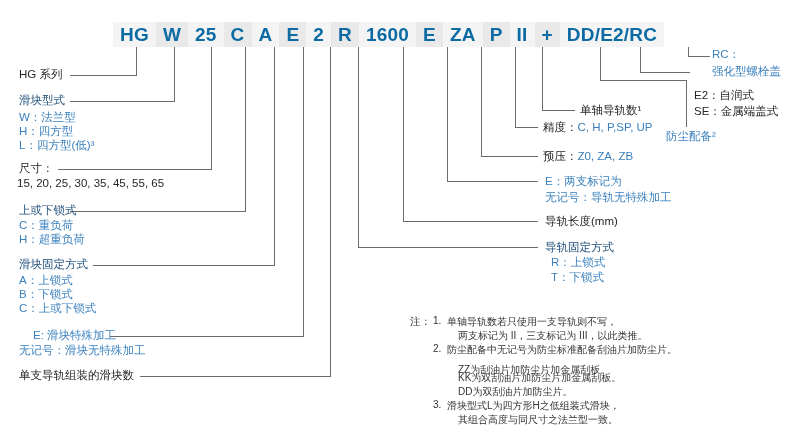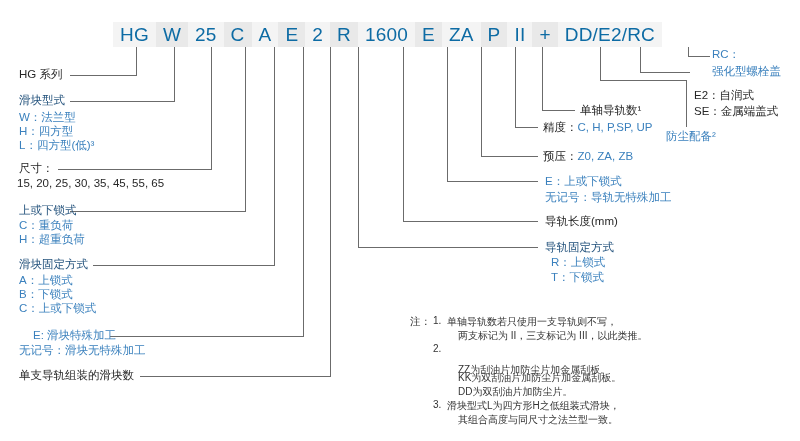--- a/index.html
+++ b/index.html
@@ -1,21 +1,21 @@
 <!DOCTYPE html>
 <html><head>
 <meta charset="utf-8">
 <style>
   html,body{margin:0;padding:0;background:#ffffff;}
   #page{position:relative;width:800px;height:441px;background:#fff;
         font-family:"Liberation Sans","DejaVu Sans",sans-serif;overflow:hidden;}
   #lines{position:absolute;left:0;top:0;width:800px;height:441px;pointer-events:none;}
 
   
-  #code-row{position:absolute;left:113px;top:22px;height:25px;display:flex;align-items:center;}
+  #code-row{position:absolute;left:113px;top:22px;height:25px;display:flex;align-items:center;font-weight:bold;}
   .tok{display:flex;align-items:center;justify-content:center;height:25px;
        font-size:19px;color:#0d6ba4;letter-spacing:.2px;padding:0 7px;white-space:nowrap;}
   .tok.alt{background:#e9e9e9;}
   .tok.plain{background:#f4f4f4;}
 
   
   .lbl{position:absolute;font-size:11.5px;line-height:13px;white-space:nowrap;}
   .dark{color:#272727;}
   .blue{color:#3a80bd;}
   .navy{color:#23527c;}
@@ -97,21 +97,21 @@
 
   <div class="lbl dark" style="left:580px;top:104px">单轴导轨数¹</div>
 
   <div class="lbl" style="left:543px;top:121px">
     <span class="dark">精度：</span><span class="blue">C, H, P,SP, UP</span>
   </div>
   <div class="lbl" style="left:543px;top:150px">
     <span class="dark">预压：</span><span class="blue">Z0, ZA, ZB</span>
   </div>
 
-  <div class="lbl blue" style="left:545px;top:175px">E：上或下锁式</div>
+  <div class="lbl blue" style="left:545px;top:175px">E：两支标记为</div>
   <div class="lbl blue" style="left:545px;top:191px">无记号：导轨无特殊加工</div>
 
   <div class="lbl dark" style="left:545px;top:215px">导轨长度(mm)</div>
 
   <div class="lbl navy" style="left:545px;top:241px">导轨固定方式</div>
   <div class="lbl blue" style="left:551px;top:256px">R：上锁式</div>
   <div class="lbl blue" style="left:551px;top:271px">T：下锁式</div>
 
   <div class="lbl blue" style="left:666px;top:130px">防尘配备²</div>
   <div class="lbl dark" style="left:694px;top:89px">E2：自润式</div>
@@ -120,20 +120,21 @@
   <div class="lbl blue" style="left:712px;top:48px">RC：</div>
   <div class="lbl blue" style="left:712px;top:65px">强化型螺栓盖</div>
 
   <div class="note-head" style="left:410px;top:315px">注：</div>
 
   <div class="note-num" style="left:433px;top:315px">1.</div>
   <div class="notes" style="left:447px;top:315px">单轴导轨数若只使用一支导轨则不写，</div>
   <div class="notes" style="left:458px;top:329px">两支标记为 II，三支标记为 III，以此类推。</div>
 
   <div class="note-num" style="left:433px;top:343px">2.</div>
+  <div class="notes" style="left:447px;top:343px">防尘配备中无记号为防尘标准配备刮油片加防尘片。</div>
   <div class="notes" style="left:458px;top:363px">ZZ为刮油片加防尘片加金属刮板。</div>
   <div class="notes" style="left:458px;top:371px">KK为双刮油片加防尘片加金属刮板。</div>
   <div class="notes" style="left:458px;top:385px">DD为双刮油片加防尘片。</div>
 
   <div class="note-num" style="left:433px;top:399px">3.</div>
   <div class="notes" style="left:447px;top:399px">滑块型式L为四方形H之低组装式滑块，</div>
   <div class="notes" style="left:458px;top:413px">其组合高度与同尺寸之法兰型一致。</div>
 
 </div>
 

